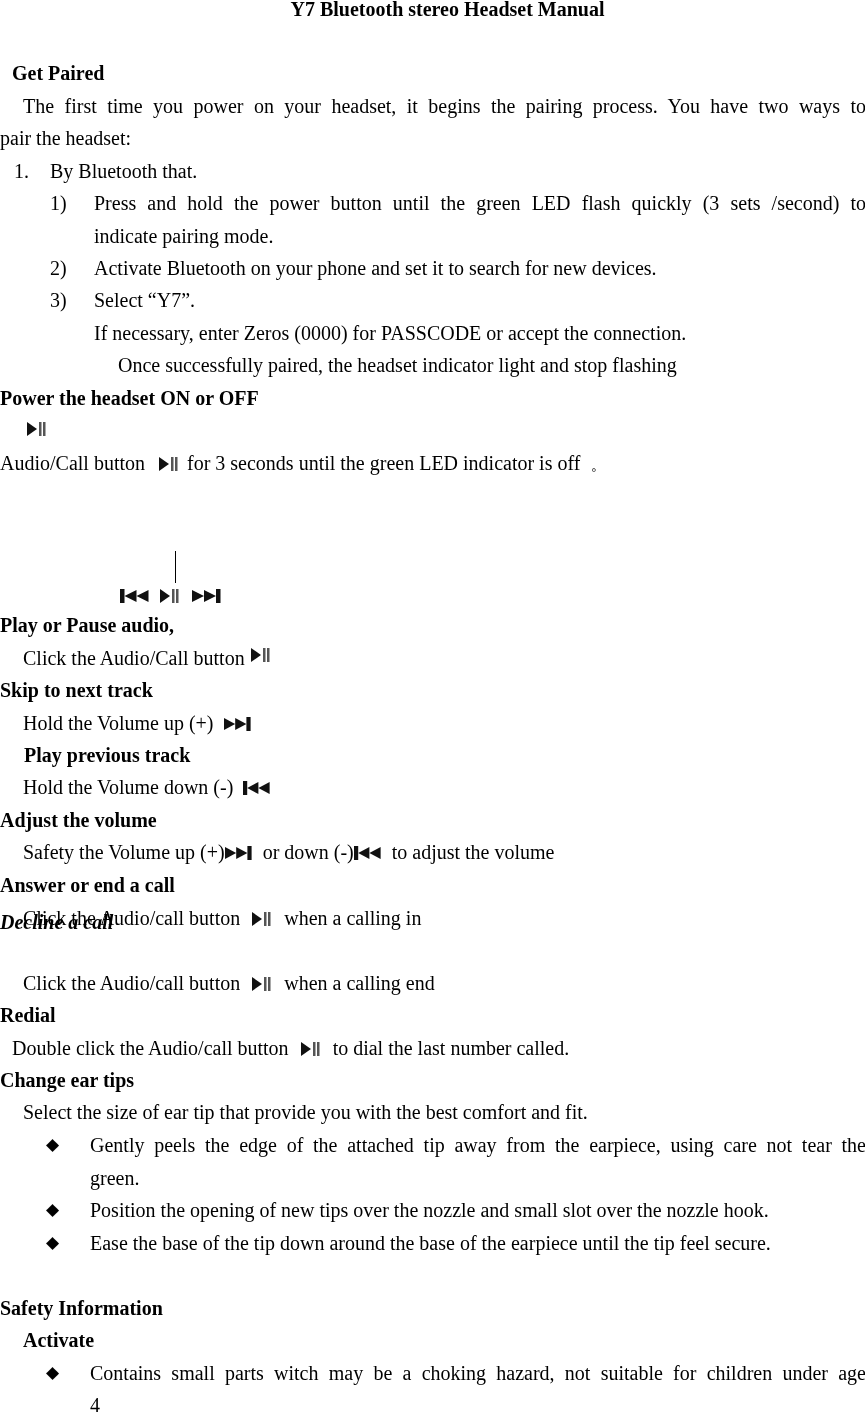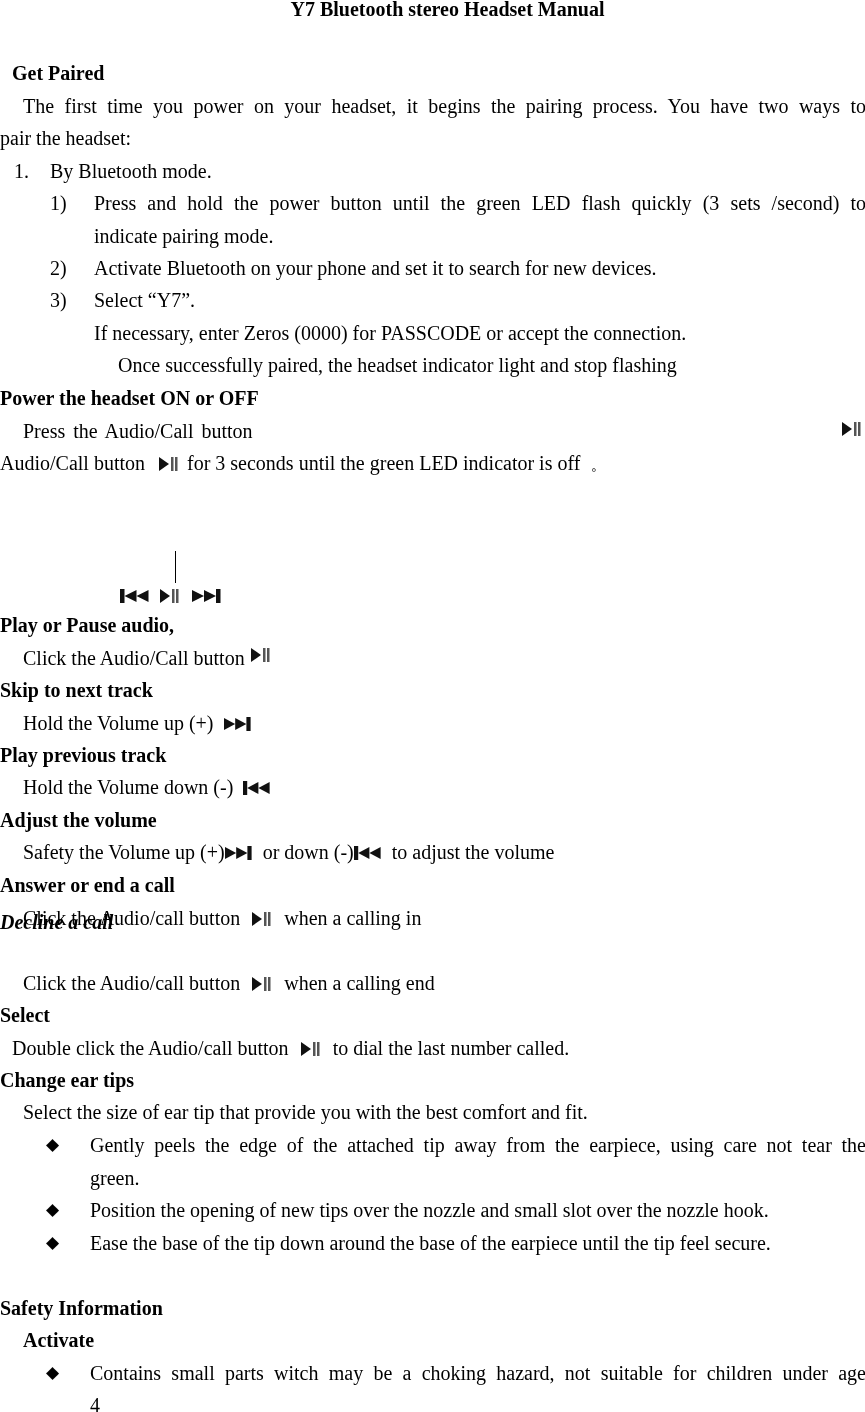--- a/index.html
+++ b/index.html
@@ -39,35 +39,34 @@
       </g>
   </defs>
 </svg>
 
 <div class="ln title">Y7 Bluetooth stereo Headset Manual</div>
 
 <div class="ln b" style="left:12px;top:61px;">Get Paired</div>
 <div class="ln justify" style="left:23px;width:843px;top:94px;">The first time you power on your headset, it begins the pairing process. You have two ways to</div>
 <div class="ln" style="left:0;top:126px;">pair the headset:</div>
 <div class="ln" style="left:14px;top:159px;">1.</div>
-<div class="ln" style="left:50px;top:159px;">By Bluetooth mode.</div>
+<div class="ln" style="left:50px;top:159px;">By Bluetooth that.</div>
 
 <div class="ln" style="left:50px;top:191px;">1)</div>
 <div class="ln justify" style="left:94px;width:772px;top:191px;">Press and hold the power button until the green LED flash quickly (3 sets /second) to</div>
 <div class="ln" style="left:94px;top:224px;">indicate pairing mode.</div>
 <div class="ln" style="left:50px;top:256px;">2)</div>
 <div class="ln" style="left:94px;top:256px;">Activate Bluetooth on your phone and set it to search for new devices.</div>
 <div class="ln" style="left:50px;top:288px;">3)</div>
 <div class="ln" style="left:94px;top:288px;">Select “Y7”.</div>
 <div class="ln" style="left:94px;top:321px;">If necessary, enter Zeros (0000) for PASSCODE or accept the connection.</div>
 <div class="ln" style="left:94px;top:353px;margin-left:24px;">Once successfully paired, the headset indicator light and stop flashing</div>
 
 <div class="ln b" style="left:0;top:386px;">Power the headset ON or OFF</div>
 <div class="ln" style="left:23px;top:419px;width:843px;display:flex;justify-content:space-between;">
-  <span style="word-spacing:3px;">Press the Audio/Call button</span>
   <span class="ico" style="margin:2px 4px 0 4px;">
       <svg width="20" height="16">
         <use href="#g-pp"></use>
       </svg>
     </span>
 </div>
 <div class="ln" style="left:0;top:451px;">
   <span>Audio/Call button</span><span class="ico" style="margin:0 8px 0 14px;"><svg width="20" height="16">
         <use href="#g-pp"></use>
       </svg></span><span>for 3 seconds until the green LED indicator is off</span><span style="margin-left:10px;font-size:16px;">。</span>
@@ -93,21 +92,21 @@
       </svg></span>
 </div>
 
 <div class="ln b" style="left:0;top:678px;">Skip to next track</div>
 <div class="ln" style="left:23px;top:711px;">
   <span>Hold the Volume up (+)</span><span class="ico" style="margin-left:10px;"><svg width="28" height="16" viewBox="0 0 20 16" preserveAspectRatio="none">
         <use href="#g-next"></use>
       </svg></span>
 </div>
 
-<div class="ln b" style="left:0;top:743px;">Play previous track</div>
+<div class="ln b" style="left:0;top:743px;padding-left:24px;">Play previous track</div>
 <div class="ln" style="left:23px;top:775px;">
   <span>Hold the Volume down (-)</span><span class="ico" style="margin-left:10px;"><svg width="28" height="16" viewBox="0 0 20 16" preserveAspectRatio="none">
         <use href="#g-prev"></use>
       </svg></span>
 </div>
 
 <div class="ln b" style="left:0;top:808px;">Adjust the volume</div>
 <div class="ln" style="left:23px;top:840px;">
   <span>Safety the Volume up (+)</span><span class="ico" style="margin:0 10px 0 0;"><svg width="28" height="16" viewBox="0 0 20 16" preserveAspectRatio="none">
         <use href="#g-next"></use>
@@ -123,21 +122,21 @@
       </svg></span><span>when a calling in</span>
 </div>
 
 <div class="ln b" style="left:0;top:910px;font-style:italic;">Decline a call</div>
 <div class="ln" style="left:23px;top:971px;">
   <span>Click the Audio/call button</span><span class="ico" style="margin:0 12px 0 12px;"><svg width="20" height="16">
         <use href="#g-pp"></use>
       </svg></span><span>when a calling end</span>
 </div>
 
-<div class="ln b" style="left:0;top:1003px;">Select</div>
+<div class="ln b" style="left:0;top:1003px;">Redial</div>
 <div class="ln" style="left:12px;top:1036px;">
   <span>Double click the Audio/call button</span><span class="ico" style="margin:0 12px 0 12px;"><svg width="20" height="16">
         <use href="#g-pp"></use>
       </svg></span><span>to dial the last number called.</span>
 </div>
 
 <div class="ln b" style="left:0;top:1068px;">Change ear tips</div>
 <div class="ln" style="left:23px;top:1100px;">Select the size of ear tip that provide you with the best comfort and fit.</div>
 
 <div class="diamond" style="left:46px;top:1133px;">◆</div>

